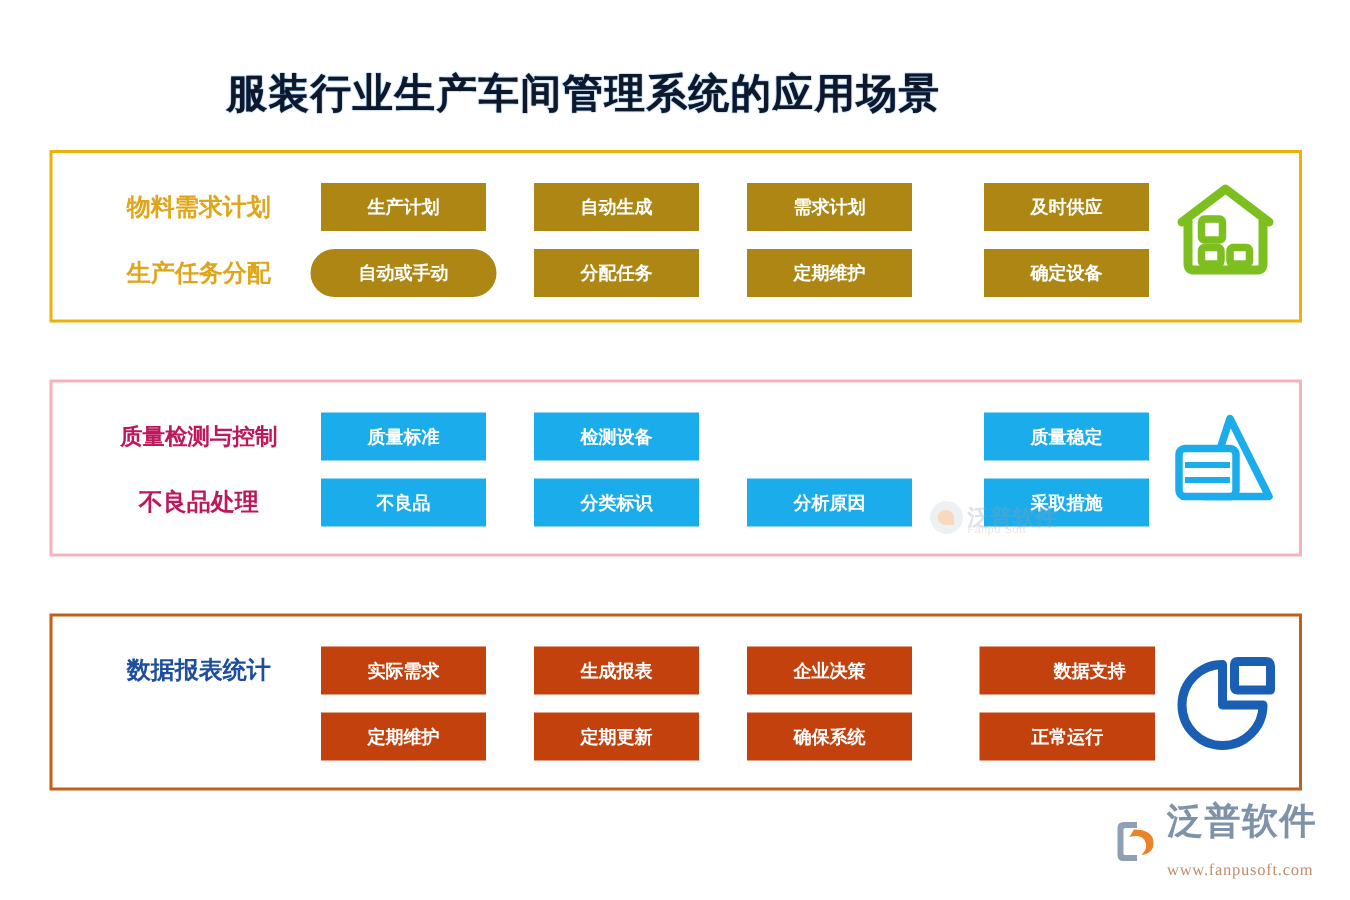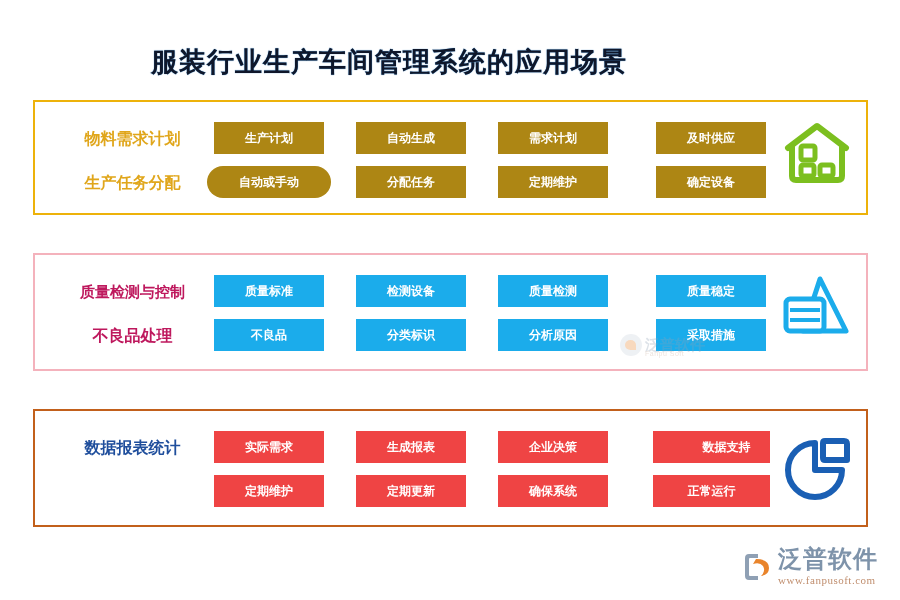--- a/index.html
+++ b/index.html
@@ -58,21 +58,21 @@
     position:absolute;top:0;
     height:32px;line-height:32px;
     text-align:center;
     color:#ffffff;
     font-size:12px;font-weight:bold;
     white-space:nowrap;
     box-sizing:border-box;
   }
   .panel-1 .chip{background:#AD8614;}
   .panel-2 .chip{background:#1BACEB;}
-  .panel-3 .chip{background:#ef4444;}
+  .panel-3 .chip{background:#c2410c;}
 
   .c0{left:179px;width:110px;}
   .c1{left:321px;width:110px;}
   .c2{left:463px;width:110px;}
   .c3{left:621px;width:110px;}
 
   .panel-1 .row-b .c0{left:172px;width:124px;border-radius:16px;}
   .panel-3 .row-a .c3{left:618px;width:117px;padding-left:30px;}
   .panel-3 .row-b .c3{left:618px;width:117px;}
 
@@ -116,21 +116,21 @@
   }
   .logo-mark{
     width:30px;height:30px;margin-right:4px;flex:0 0 auto;position:relative;
   }
   .logo-textwrap{display:flex;flex-direction:column;}
   .logo-text{
     font-size:24px;font-weight:bold;color:#7E93AA;line-height:1;letter-spacing:1px;
   }
   .logo-url{
     font-family:"Liberation Serif","DejaVu Serif",serif;
-    font-size:11px;color:#C08E6E;letter-spacing:.5px;margin-top:3px;
+    font-size:11px;color:#C08E6E;letter-spacing:.5px;margin-top:14px;
   }
 </style>
 </head>
 <body>
 
 <div class="page">
 
   <div class="title">服装行业生产车间管理系统的应用场景</div>
 
   <div class="panel panel-1">
@@ -161,21 +161,20 @@
       </svg>
     </div>
   </div>
 
   <div class="panel panel-2">
 
     <div class="row row-a">
       <div class="rowlabel">质量检测与控制</div>
       <div class="chip c0">质量标准</div>
       <div class="chip c1">检测设备</div>
-      <div class="chip c2">质量检测</div>
       <div class="chip c3">质量稳定</div>
     </div>
 
     <div class="row row-b">
       <div class="rowlabel">不良品处理</div>
       <div class="chip c0">不良品</div>
       <div class="chip c1">分类标识</div>
       <div class="chip c2">分析原因</div>
       <div class="chip c3">采取措施</div>
     </div>

